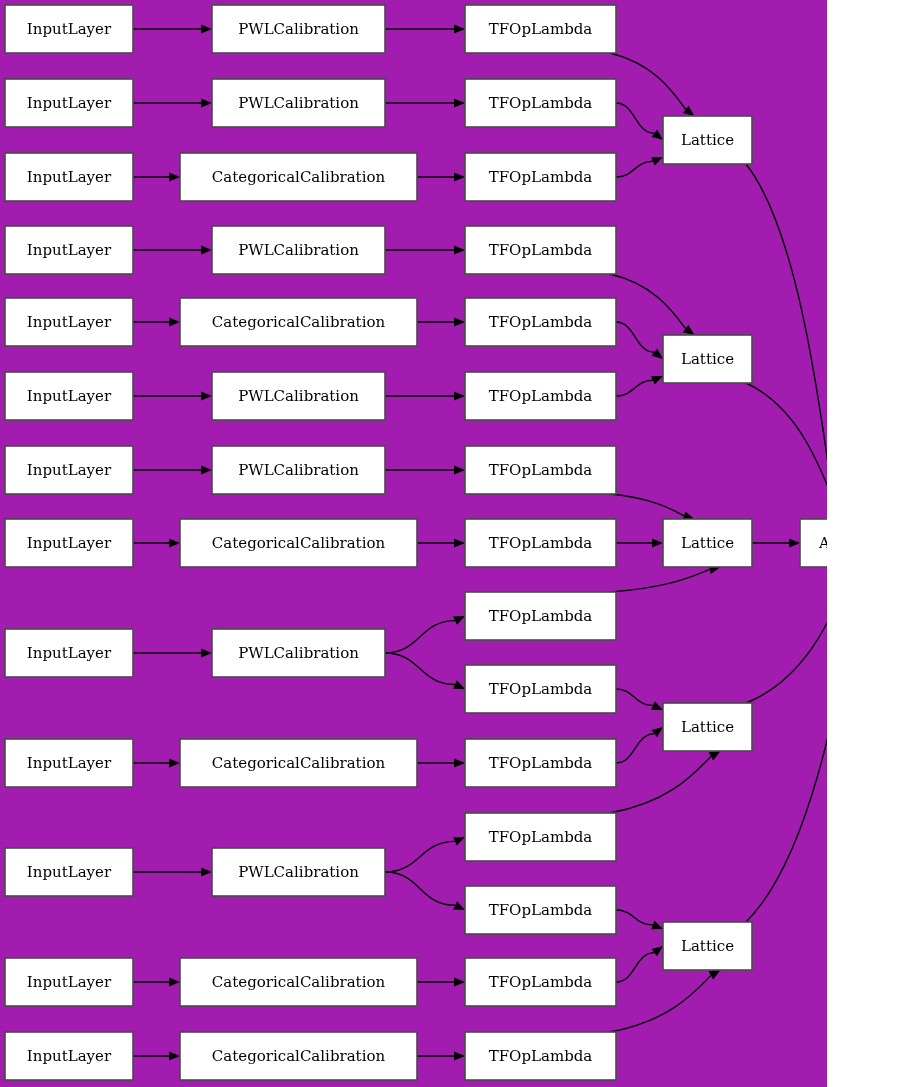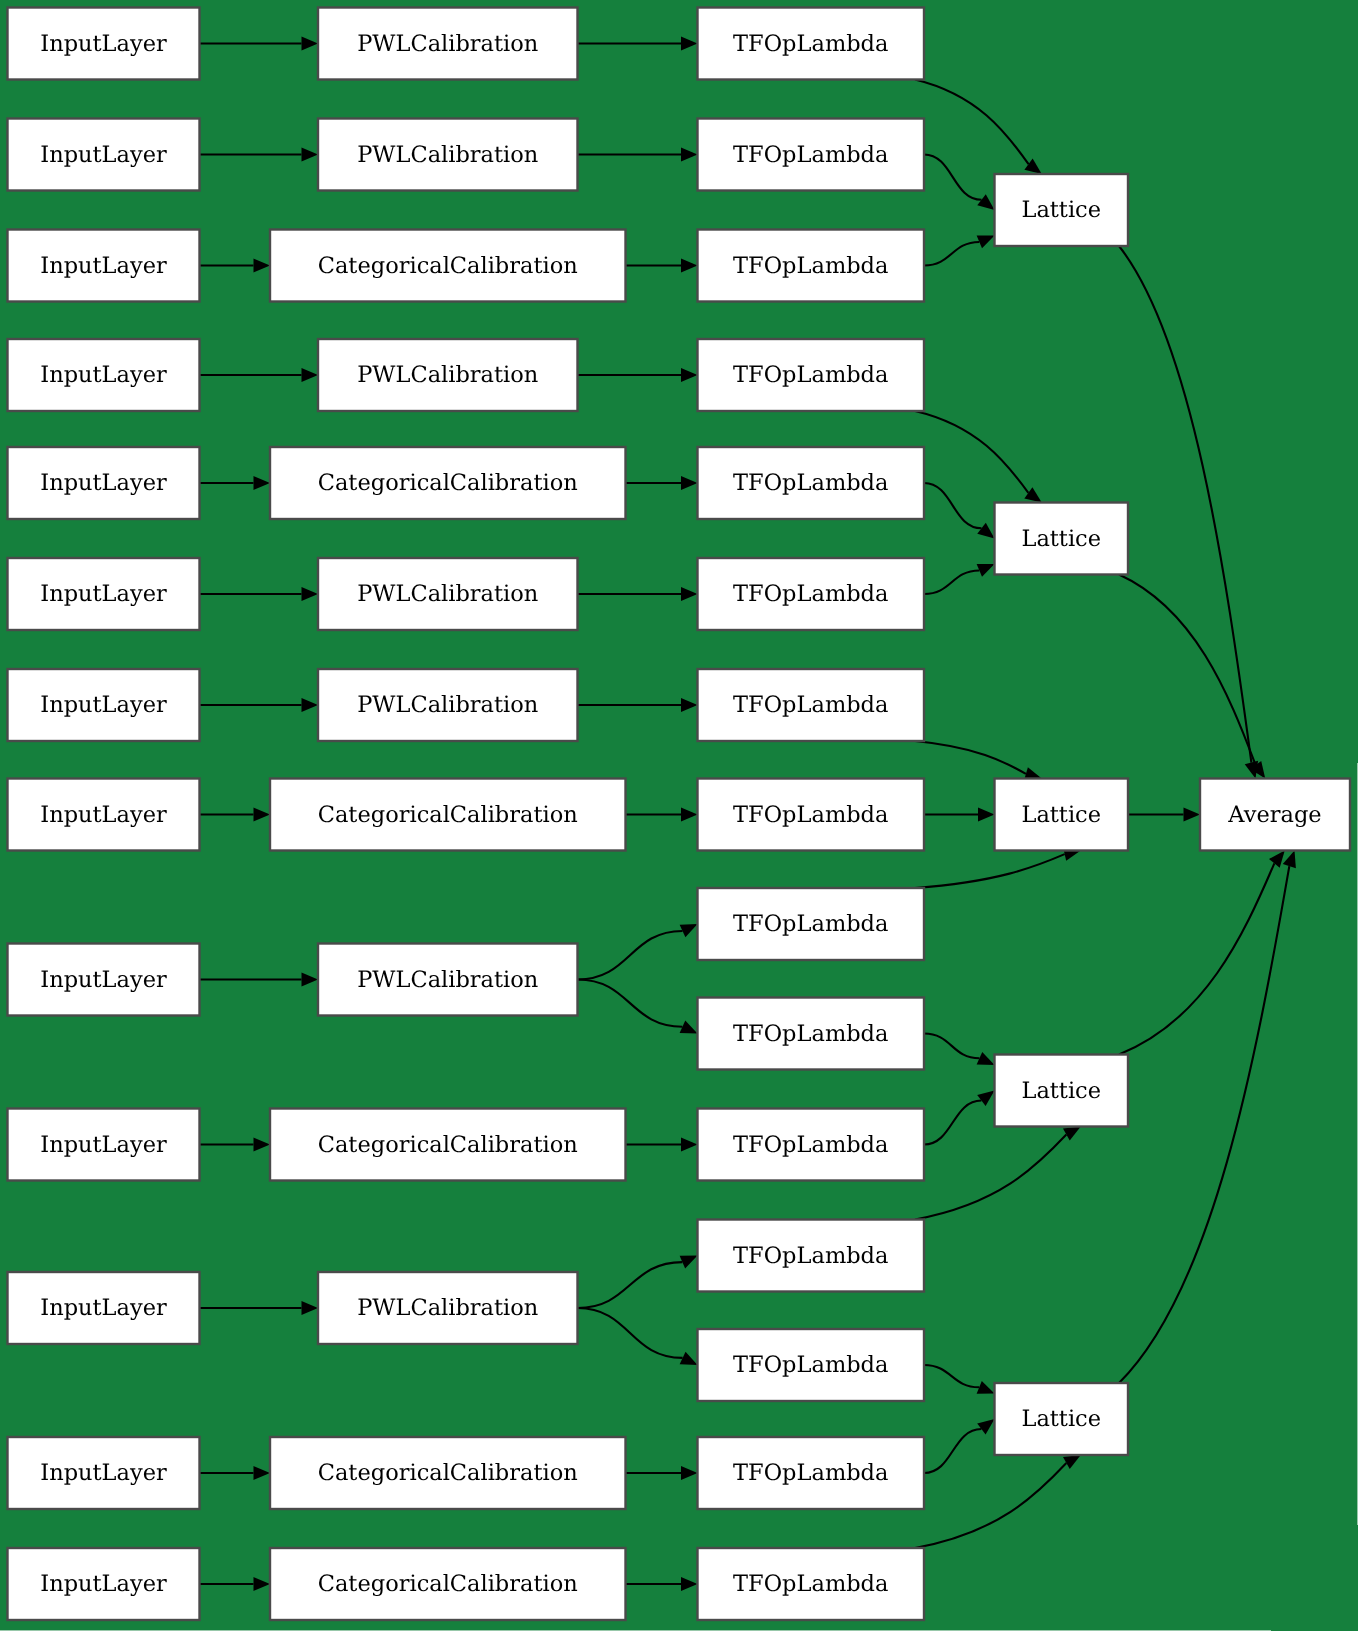--- a/index.html
+++ b/index.html
@@ -2,23 +2,23 @@
 <html><head>
 <meta charset="utf-8">
 <style>
   html, body {
     margin: 0;
     padding: 0;
     background: #ffffff;
   }
   #diagram-root {
     position: relative;
-    width: 905px;
+    width: 827px;
     height: 1087px;
-    background: #15803d;
+    background: #a21caf;
     overflow: hidden;
     font-family: "DejaVu Serif", "Liberation Serif", serif;
   }
   svg#graph-canvas {
     position: absolute;
     top: 0;
     left: 0;
     width: 905px;
     height: 1087px;
     display: block;

